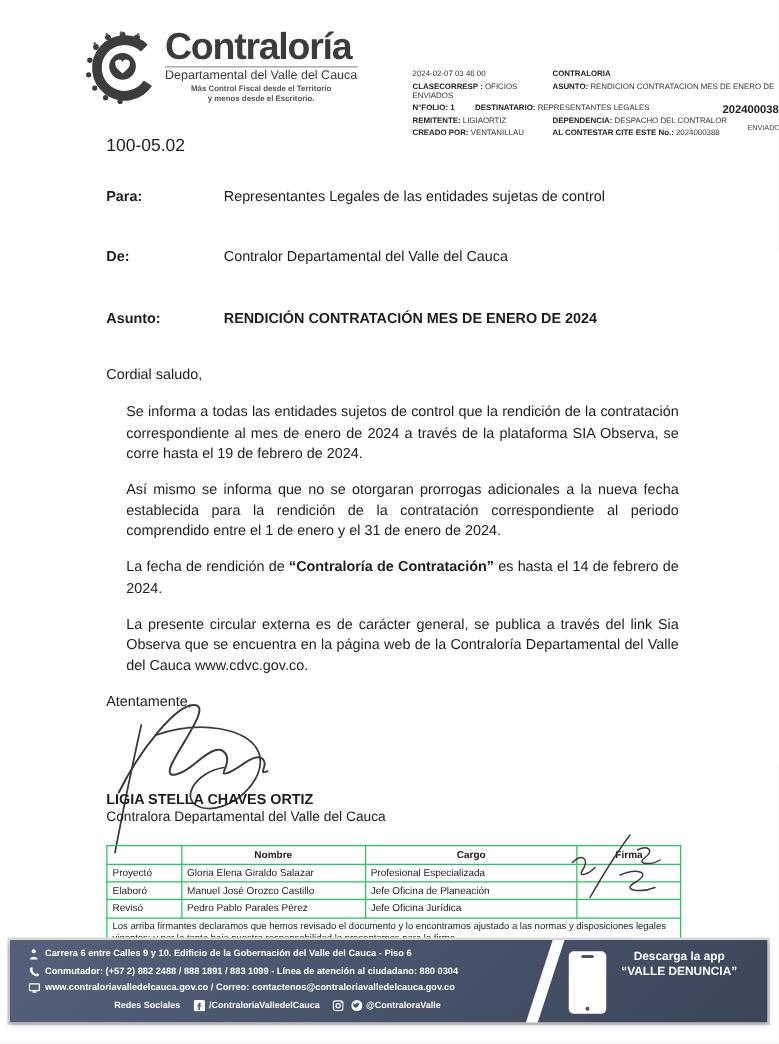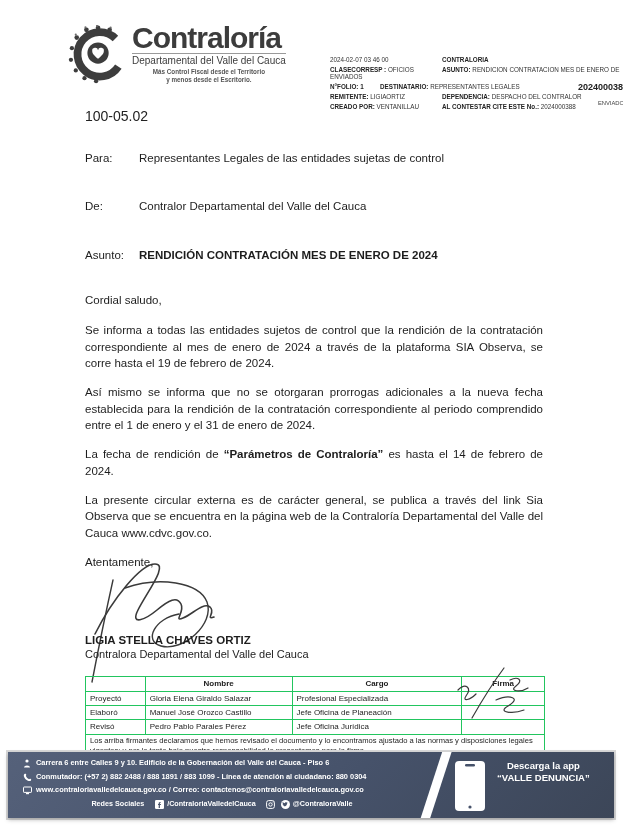--- a/index.html
+++ b/index.html
@@ -21,24 +21,24 @@
   .stamp .srow{display:flex;margin-bottom:4px;align-items:baseline;}
   .stamp b{font-weight:700;color:#222;}
   .s-l{width:112px;flex:none;}
   .radicado{position:absolute;right:2px;top:26px;font-size:9px;font-weight:700;color:#222;}
   .estado{position:absolute;right:6px;top:44px;font-size:5.8px;color:#444;}
 
   
   .letter{position:absolute;left:85px;top:150px;width:458px;font-size:11.5px;line-height:1.42;}
   .frow{display:flex;margin-bottom:32px;}
   .frow.asunto-row{margin-bottom:29px;}
-  .flabel{width:54px;flex:none;font-weight:400;}
+  .flabel{width:94px;flex:none;font-weight:700;}
   .fvalue{flex:1;}
   .fvalue.bold{font-weight:700;}
-  .para{text-align:justify;margin:0 0 13px 0;}
+  .para{text-align:justify;margin:0 0 13px 16px;}
   .greeting{margin:0 0 14px 0;}
   .closing{margin:2px 0 0 0;}
 
   
   .sig-block{position:relative;height:100px;}
   .sig-scribble{position:absolute;left:-2px;top:-14px;}
   .sig-name{position:absolute;left:0;top:62px;font-weight:700;font-size:11.5px;}
   .sig-title{position:absolute;left:0;top:77px;font-size:11px;}
 
   
@@ -140,21 +140,21 @@
       <span class="fvalue">Contralor Departamental del Valle del Cauca</span>
     </div>
     <div class="frow asunto-row">
       <span class="flabel">Asunto:</span>
       <span class="fvalue bold">RENDICIÓN CONTRATACIÓN MES DE ENERO DE 2024</span>
     </div>
 
     <p class="greeting">Cordial saludo,</p>
     <p class="para">Se informa a todas las entidades sujetos de control que la rendición de la contratación correspondiente al mes de enero de 2024 a través de la plataforma SIA Observa, se corre hasta el 19 de febrero de 2024.</p>
     <p class="para">Así mismo se informa que no se otorgaran prorrogas adicionales a la nueva fecha establecida para la rendición de la contratación correspondiente al periodo comprendido entre el 1 de enero y el 31 de enero de 2024.</p>
-    <p class="para"><span>La fecha de rendición de </span><b>“Parámetros de Contraloría”</b><span> es hasta el 14 de febrero de 2024.</span></p>
+    <p class="para"><span>La fecha de rendición de </span><b>“Contraloría de Contratación”</b><span> es hasta el 14 de febrero de 2024.</span></p>
     <p class="para">La presente circular externa es de carácter general, se publica a través del link Sia Observa que se encuentra en la página web de la Contraloría Departamental del Valle del Cauca www.cdvc.gov.co.</p>
     <p class="closing">Atentamente,</p>
 
     <div class="sig-block">
       <svg class="sig-scribble" width="170" height="130" viewBox="0 0 170 130">
         <path class="stroke" stroke-width="1.6" d="M12 78 C 30 42, 58 8, 72 8 C 86 8, 64 36, 55 54 C 47 70, 62 64, 74 54 C 86 44, 94 40, 98 48 C 102 56, 90 66, 100 62 C 110 58, 120 46, 127 51 C 133 56, 122 64, 131 61"></path>
         <path class="stroke" stroke-width="1.4" d="M42 32 C 76 20, 116 26, 124 46 C 132 68, 100 96, 78 90 C 60 85, 72 62, 96 58"></path>
         <path class="stroke" stroke-width="1.4" d="M30 24 C 22 60, 14 100, 9 126"></path>
       </svg>
       <div class="sig-name">LIGIA STELLA CHAVES ORTIZ</div>

